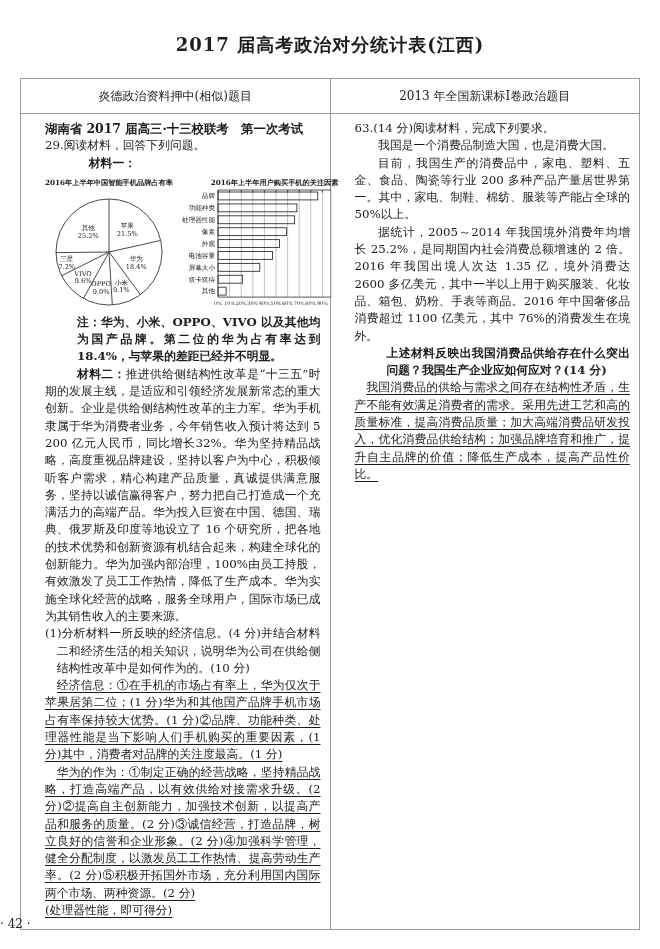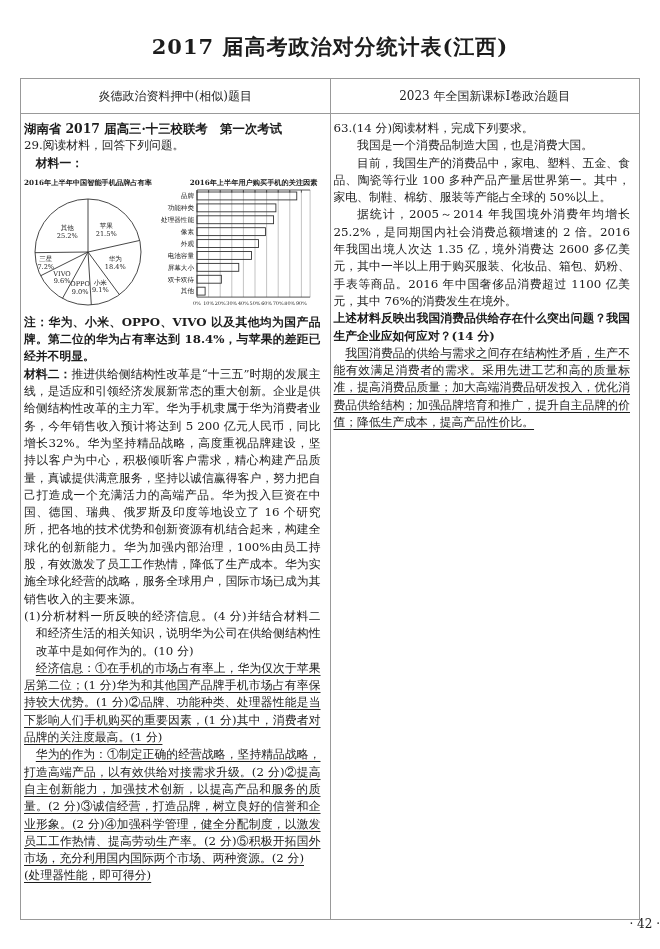--- a/index.html
+++ b/index.html
@@ -1,48 +1,48 @@
 <!DOCTYPE html>
 <html><head>
 <meta charset="utf-8">
 <style>
   html,body{margin:0;padding:0;background:#fff;}
   .page{position:relative;width:660px;height:949px;background:#fff;overflow:hidden;
         font-family:"DejaVu Serif","Liberation Serif",serif;color:#1c1c1c;}
   .doc-title{position:absolute;top:33px;left:0;width:100%;text-align:center;
-        font-size:21px;font-weight:bold;letter-spacing:1px;margin:0;}
+        font-size:18px;font-weight:bold;letter-spacing:1px;margin:0;}
   table.main{position:absolute;left:20px;top:78px;width:620px;border-collapse:collapse;
         border:1.5px solid #555;table-layout:fixed;}
   table.main td{border:1px solid #999;}
   .head-row td{height:34px;text-align:center;font-size:12px;font-weight:normal;padding:0;}
-  .body-row td{vertical-align:top;height:789px;padding:6px 9px 10px 3px;
+  .body-row td{vertical-align:top;height:789px;padding:6px 9px 10px 24px;
         font-size:11.8px;line-height:17.3px;text-align:justify;}
   p{margin:0;}
-  .b{font-weight:bold;}
+  .b{font-weight:bold;margin-left:32px;}
   .exam-title{font-weight:bold;font-size:12.4px;}
   .ind1{text-indent:1em;}
   .ind2{text-indent:2em;}
   .hang{padding-left:1em;text-indent:-1em;}
   .ans{text-decoration:underline;text-underline-offset:3px;}
   .charts{display:flex;align-items:flex-start;margin:3px 12px 3px -3px;}
   .charts svg{overflow:visible;display:block;}
-  .page-number{position:absolute;top:917px;left:0;width:100%;text-align:right;font-size:12px;}
+  .page-number{position:absolute;top:917px;left:0;width:100%;text-align:left;font-size:12px;}
 </style>
 </head>
 <body>
 
 <div class="page">
 
   <h1 class="doc-title">2017 届高考政治对分统计表(江西)</h1>
 
   <table class="main">
     <tbody>
         <tr class="head-row">
       <td>炎德政治资料押中(相似)题目</td>
-      <td>2023 年全国新课标Ⅰ卷政治题目</td>
+      <td>2013 年全国新课标Ⅰ卷政治题目</td>
     </tr>
     <tr class="body-row">
       <td>
         <p class="exam-title">湖南省 2017 届高三·十三校联考　第一次考试</p>
         <p>29.阅读材料，回答下列问题。</p>
         <p class="b ind1">材料一：</p>
 
         <div class="charts">
           <svg id="pie-svg" width="134" height="136">
                 <text x="67" y="10" font-size="7.2" text-anchor="middle" fill="#222" font-family="&quot;DejaVu Serif&quot;,&quot;Liberation Serif&quot;,serif" font-weight="bold">2016年上半年中国智能手机品牌占有率</text>
@@ -132,21 +132,21 @@
         <p class="hang">(1)分析材料一所反映的经济信息。(4 分)并结合材料二和经济生活的相关知识，说明华为公司在供给侧结构性改革中是如何作为的。(10 分)</p>
 
         <p class="ans ind1">经济信息：①在手机的市场占有率上，华为仅次于苹果居第二位；(1 分)华为和其他国产品牌手机市场占有率保持较大优势。(1 分)②品牌、功能种类、处理器性能是当下影响人们手机购买的重要因素，(1 分)其中，消费者对品牌的关注度最高。(1 分)</p>
         <p class="ans ind1">华为的作为：①制定正确的经营战略，坚持精品战略，打造高端产品，以有效供给对接需求升级。(2 分)②提高自主创新能力，加强技术创新，以提高产品和服务的质量。(2 分)③诚信经营，打造品牌，树立良好的信誉和企业形象。(2 分)④加强科学管理，健全分配制度，以激发员工工作热情、提高劳动生产率。(2 分)⑤积极开拓国外市场，充分利用国内国际两个市场、两种资源。(2 分)</p>
         <p class="ans">(处理器性能，即可得分)</p>
       </td>
 
       <td>
         <p>63.(14 分)阅读材料，完成下列要求。</p>
         <p class="ind2">我国是一个消费品制造大国，也是消费大国。</p>
-        <p class="ind2">目前，我国生产的消费品中，家电、塑料、五金、食品、陶瓷等行业 100 多种产品产量居世界第一。其中，家电、制鞋、棉纺、服装等产能占全球的 50%以上。</p>
+        <p class="ind2">目前，我国生产的消费品中，家电、塑料、五金、食品、陶瓷等行业 200 多种产品产量居世界第一。其中，家电、制鞋、棉纺、服装等产能占全球的 50%以上。</p>
         <p class="ind2">据统计，2005～2014 年我国境外消费年均增长 25.2%，是同期国内社会消费总额增速的 2 倍。2016 年我国出境人次达 1.35 亿，境外消费达 2600 多亿美元，其中一半以上用于购买服装、化妆品、箱包、奶粉、手表等商品。2016 年中国奢侈品消费超过 1100 亿美元，其中 76%的消费发生在境外。</p>
         <p class="b">上述材料反映出我国消费品供给存在什么突出问题？我国生产企业应如何应对？(14 分)</p>
         <p class="ans ind1">我国消费品的供给与需求之间存在结构性矛盾，生产不能有效满足消费者的需求。采用先进工艺和高的质量标准，提高消费品质量；加大高端消费品研发投入，优化消费品供给结构；加强品牌培育和推广，提升自主品牌的价值；降低生产成本，提高产品性价比。</p>
       </td>
     </tr>
   </tbody>
     </table>
 
   <div class="page-number">· 42 ·</div>
 </div>

